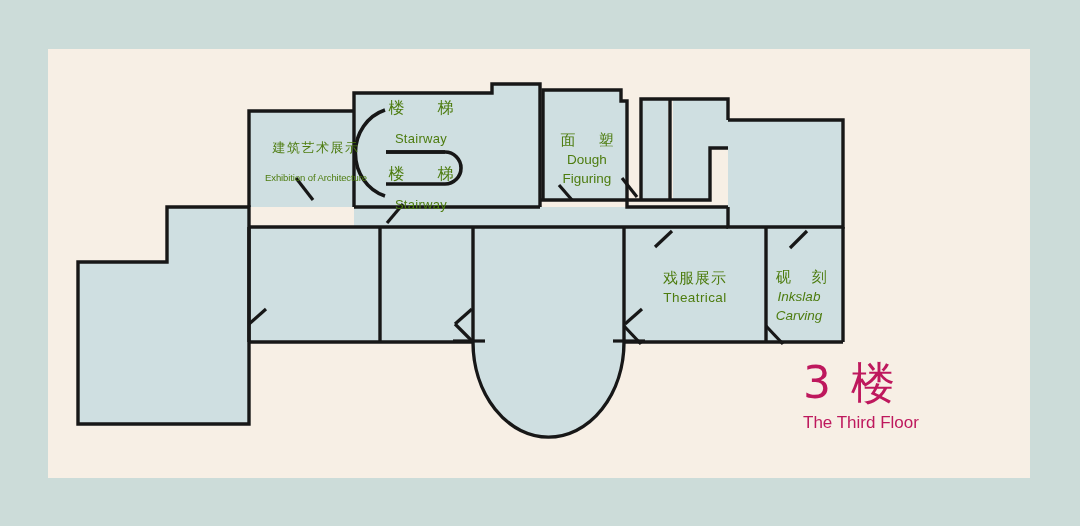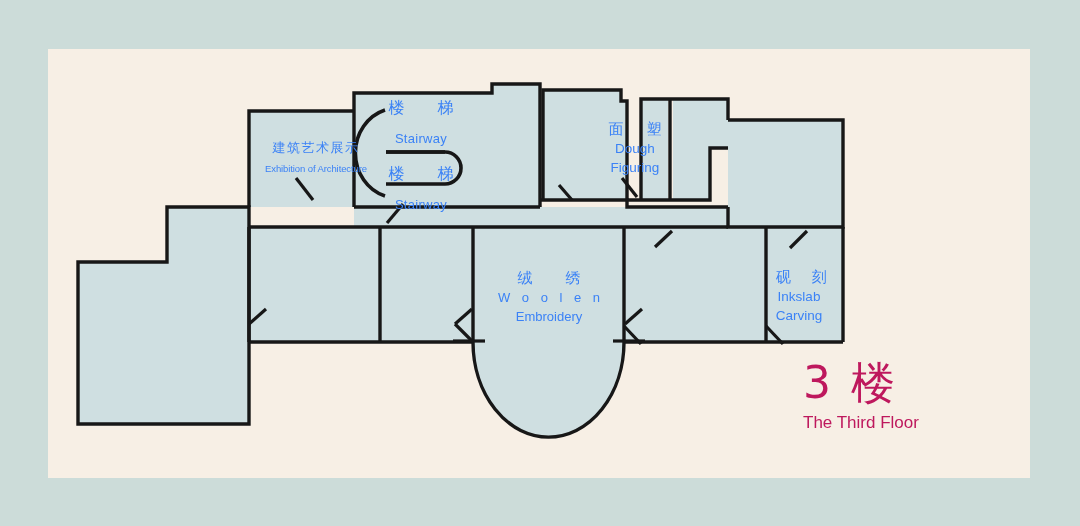--- a/index.html
+++ b/index.html
@@ -57,54 +57,54 @@
   .floor-badge .en {
     font-size: 17px;
     line-height: 1.5;
     margin-top: 4px;
     font-family: "Liberation Sans", "DejaVu Sans", sans-serif;
   }
   
   .room-label {
     position: absolute;
     text-align: center;
-    color: #3b82f6;
+    color: #4d7c0f;
     pointer-events: none;
     white-space: nowrap;
   }
   .room-label .cn {
     font-family: "DejaVu Sans", "Liberation Sans", sans-serif;
     display: block;
   }
   .room-label .en {
     font-family: "Liberation Sans", "DejaVu Sans", sans-serif;
     display: block;
   }
   
   .lbl-arch .cn { font-size: 13px; letter-spacing: 1.5px; }
-  .lbl-arch .en { font-size: 9.5px; letter-spacing: -0.1px; margin-top: 6px; }
+  .lbl-arch .en { font-size: 9.5px; letter-spacing: -0.1px; margin-top: 15px; }
 
   .lbl-stair .cn { font-size: 16px; letter-spacing: 14px; text-indent: 14px; }
   .lbl-stair .en { font-size: 13px; letter-spacing: 0.3px; margin-top: 12px; }
 
   .lbl-gu .cn { font-size: 17px; letter-spacing: 14px; text-indent: 14px; }
   .lbl-gu .en { font-size: 13px; letter-spacing: 0.2px; margin-top: 2px; }
 
   .lbl-dough .cn { font-size: 15px; letter-spacing: 9px; text-indent: 9px; }
   .lbl-dough .en { font-size: 13.5px; line-height: 1.25; margin-top: 2px; }
 
   .lbl-woolen .cn { font-size: 15px; letter-spacing: 14px; text-indent: 14px; }
   .lbl-woolen .en { font-size: 13px; line-height: 1.3; margin-top: 2px; }
   .lbl-woolen .en.sp { letter-spacing: 4px; text-indent: 4px; }
 
   .lbl-theat .cn { font-size: 15px; letter-spacing: 1px; }
   .lbl-theat .en { font-size: 13.5px; letter-spacing: 0.4px; margin-top: 2px; }
 
   .lbl-ink .cn { font-size: 15px; letter-spacing: 8px; text-indent: 8px; }
-  .lbl-ink .en { font-size: 13.5px; line-height: 1.25; margin-top: 2px; }
+  .lbl-ink .en { font-size: 13.5px; line-height: 1.25; margin-top: 2px; font-style: italic; }
 </style>
 </head>
 <body>
 
 <div id="stage">
 
   <div id="outer-border"></div>
   <div id="panel"></div>
 
   <svg id="plan-svg" viewBox="0 0 1080 526" xmlns="http://www.w3.org/2000/svg">
@@ -208,33 +208,32 @@
   <div class="room-label lbl-stair" style="left:366px; top:98px; width:110px;">
     <span class="cn">楼 梯</span>
     <span class="en">Stairway</span>
   </div>
 
   <div class="room-label lbl-stair" style="left:366px; top:164px; width:110px;">
     <span class="cn">楼 梯</span>
     <span class="en">Stairway</span>
   </div>
 
-  <div class="room-label lbl-dough" style="left:543px; top:120px; width:88px;padding-left:48px;">
+  <div class="room-label lbl-dough" style="left:543px; top:131px; width:88px;">
     <span class="cn">面 塑</span>
     <span class="en">Dough</span>
     <span class="en">Figuring</span>
   </div>
 
 
-  <div class="room-label lbl-woolen" style="left:478px; top:269px; width:142px;">
-    <span class="cn">绒 绣</span>
-    <span class="en sp">W o o l e n</span>
-    <span class="en">Embroidery</span>
-  </div>
-
+
+  <div class="room-label lbl-theat" style="left:628px; top:269px; width:134px;">
+    <span class="cn">戏服展示</span>
+    <span class="en">Theatrical</span>
+  </div>
 
   <div class="room-label lbl-ink" style="left:768px; top:268px; width:62px;">
     <span class="cn">砚 刻</span>
     <span class="en">Inkslab</span>
     <span class="en">Carving</span>
   </div>
 
   <div class="floor-badge">
     <div class="cn">3 楼</div>
     <div class="en">The Third Floor</div>

